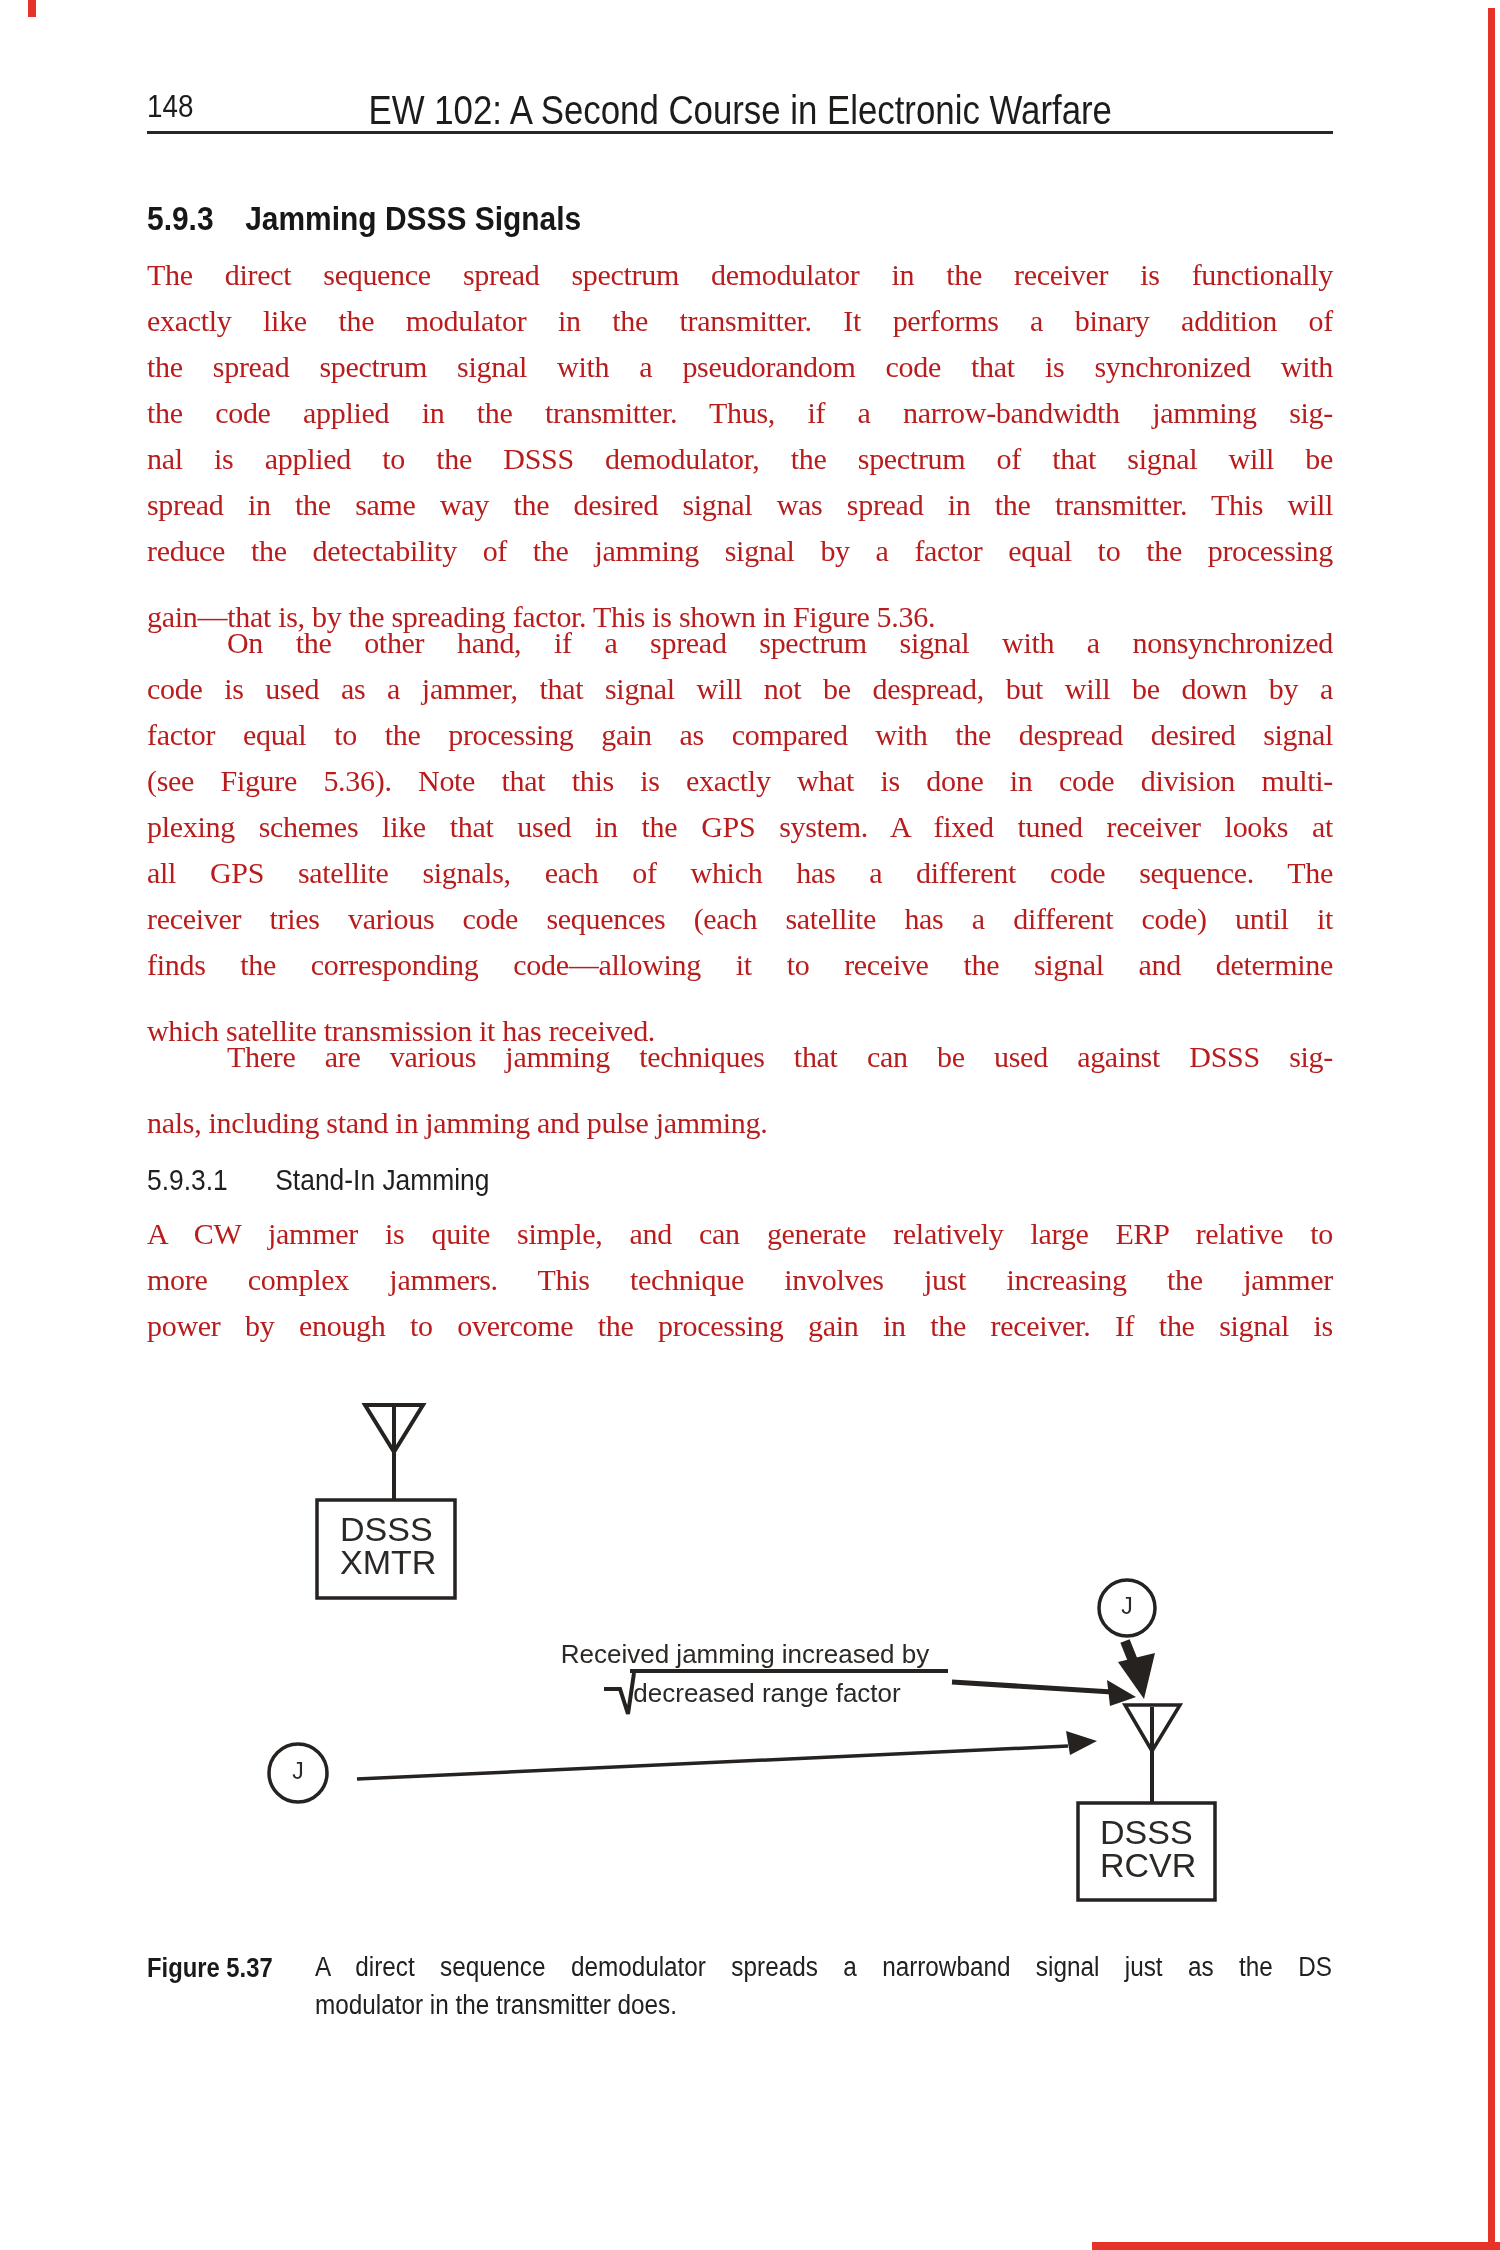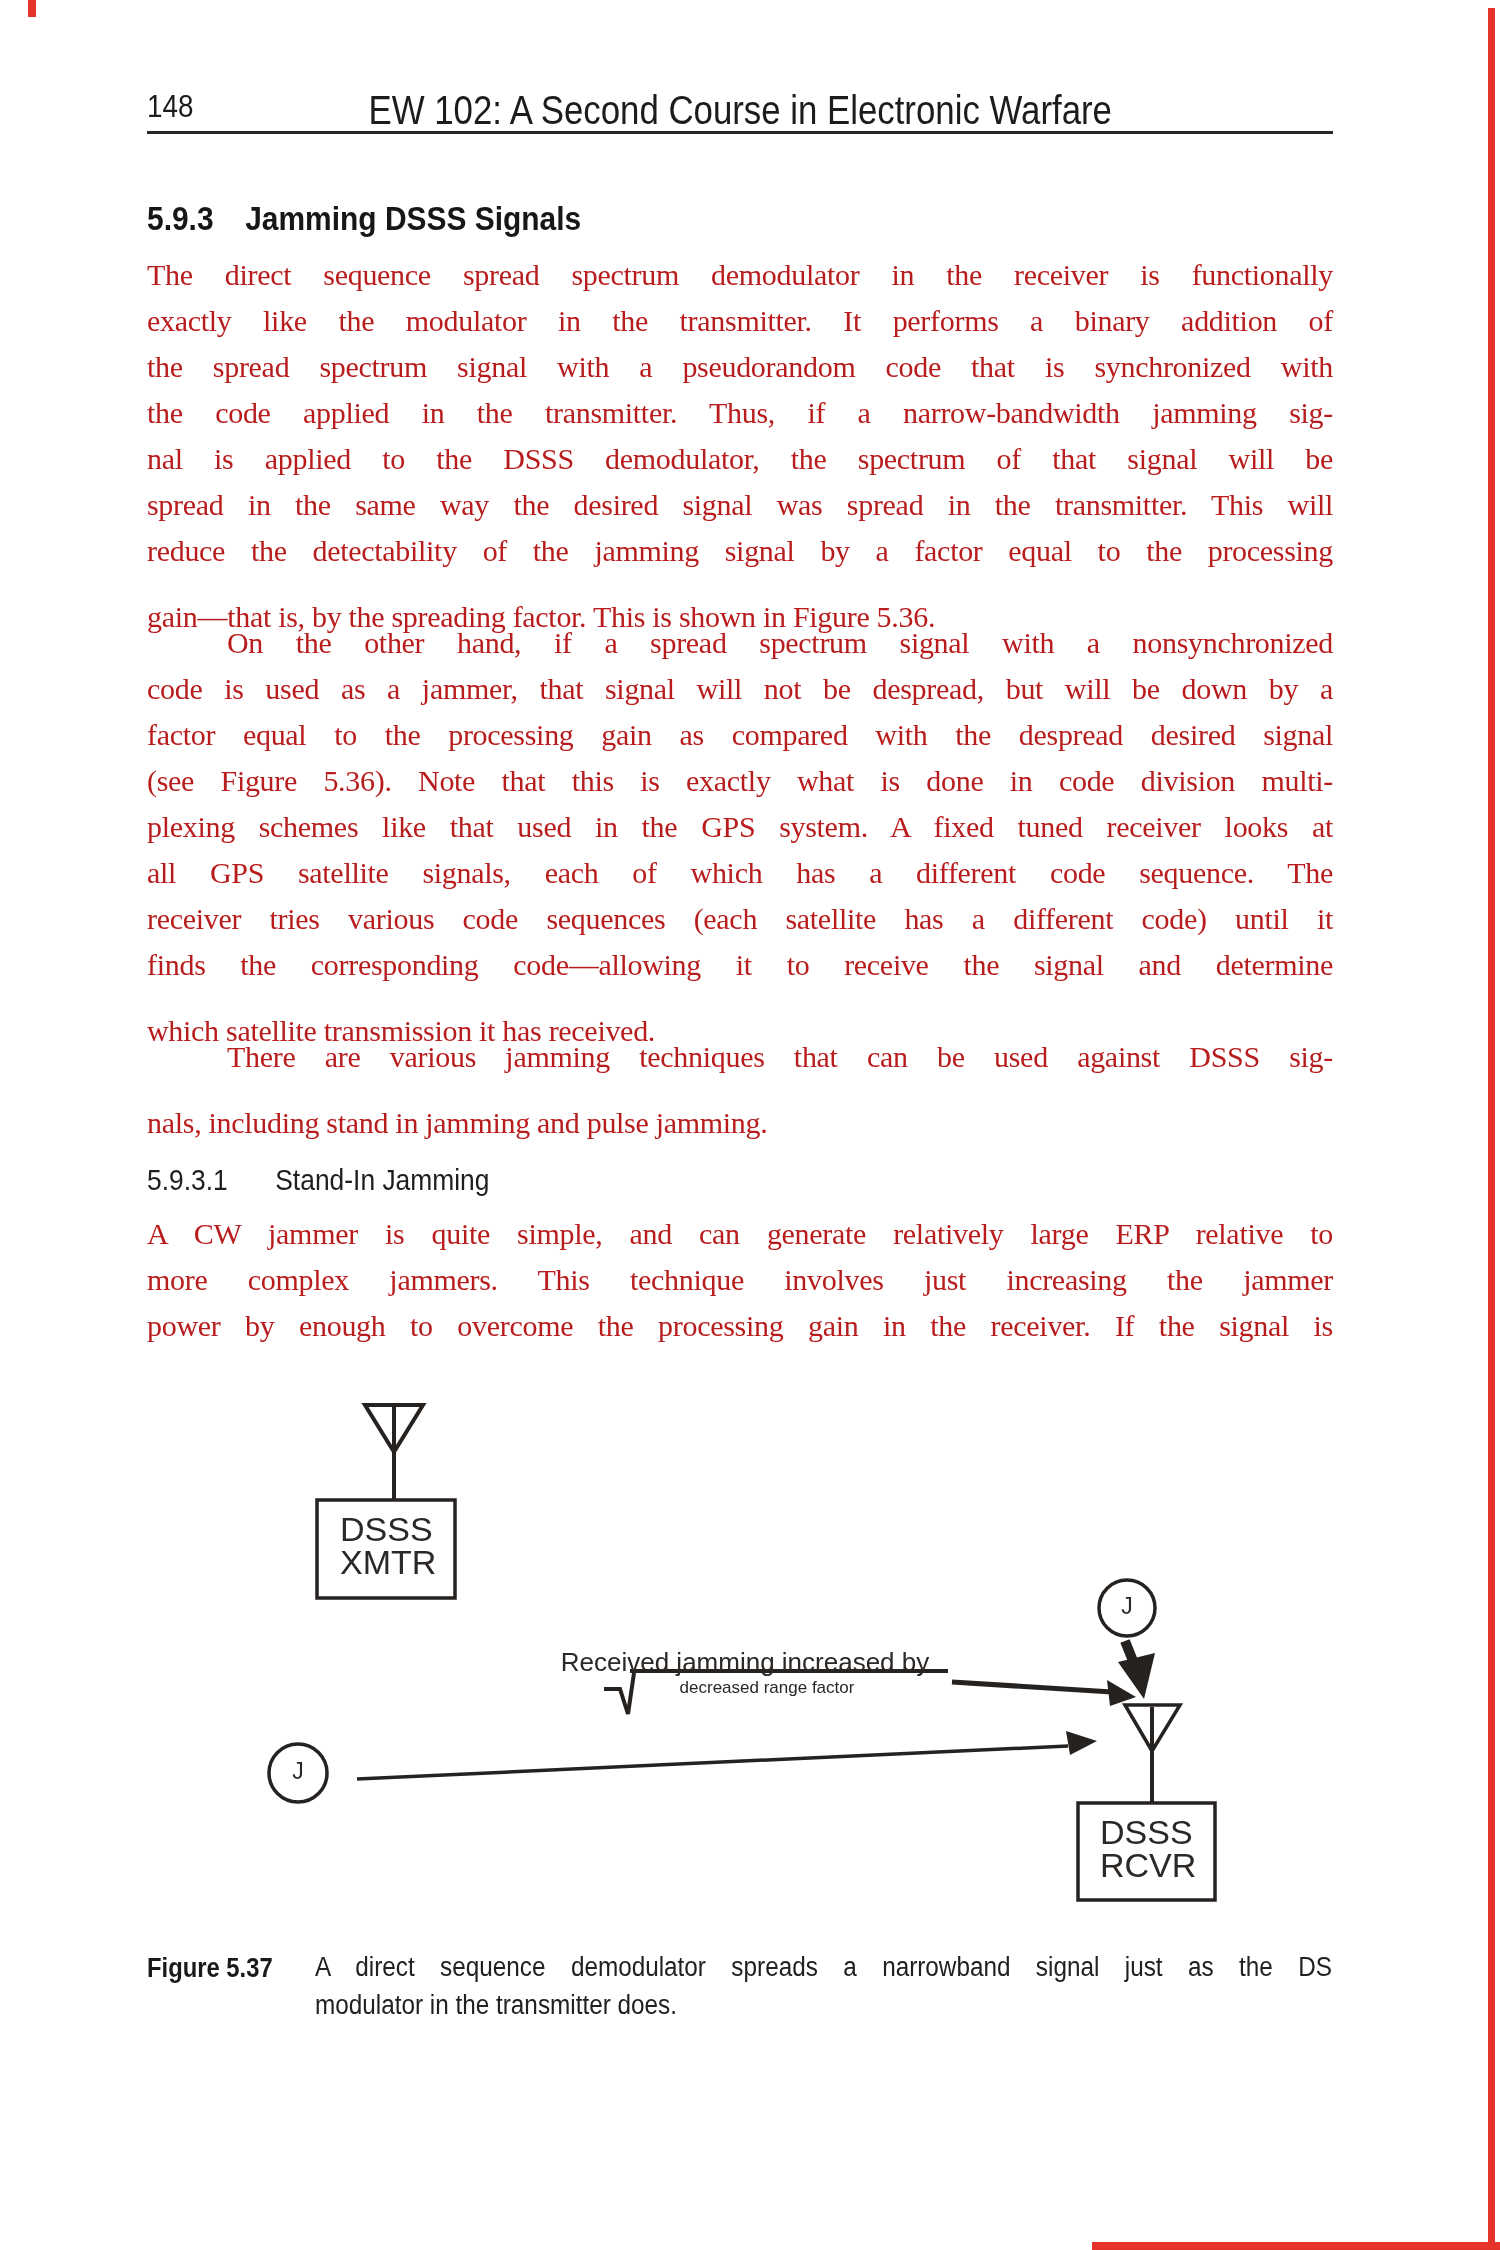--- a/index.html
+++ b/index.html
@@ -22,22 +22,22 @@
   .sub-head .gap{display:inline-block;width:54px;}
   
   .bodyblock{left:147px;width:1186px;font-size:30px;line-height:46px;letter-spacing:-0.3px;color:#b91c1c;}
   .bl{text-align:justify;text-align-last:justify;height:46px;}
   .bl.last{text-align-last:left;margin-top:20px;}
   .bl.ind{padding-left:80px;}
   
   .figtext{font-family:"Liberation Sans",sans-serif;color:#2b2826;}
   .boxlabel{font-size:34px;line-height:33px;}
   .jlabel{font-size:23px;width:40px;text-align:center;}
-  .formula1{left:495px;top:1639px;width:500px;text-align:center;font-size:26px;margin-top:8px;}
-  .formula2{left:567px;top:1678px;width:400px;text-align:center;font-size:17px;}
+  .formula1{left:495px;top:1639px;width:500px;text-align:center;font-size:26px;}
+  .formula2{left:567px;top:1678px;width:400px;text-align:center;font-size:26px;}
   
   .cap-label{left:147px;top:1952px;font-family:"Liberation Sans",sans-serif;font-weight:bold;font-size:28px;color:#1b1a19;}
   .cap-l1-wrap{left:315px;top:1952px;width:1017px;}
   .cap-l1{width:1130px;transform:scaleX(0.9);transform-origin:left top;font-family:"Liberation Sans",sans-serif;
           font-size:27px;color:#222120;text-align:justify;text-align-last:justify;}
   .cap-l2{left:315px;top:1990px;font-family:"Liberation Sans",sans-serif;font-size:27px;color:#222120;
           transform:scaleX(0.9);transform-origin:left top;white-space:nowrap;}
   
   .edge{background:#e63329;}
   .edge-tl{left:28px;top:0;width:8px;height:17px;}

